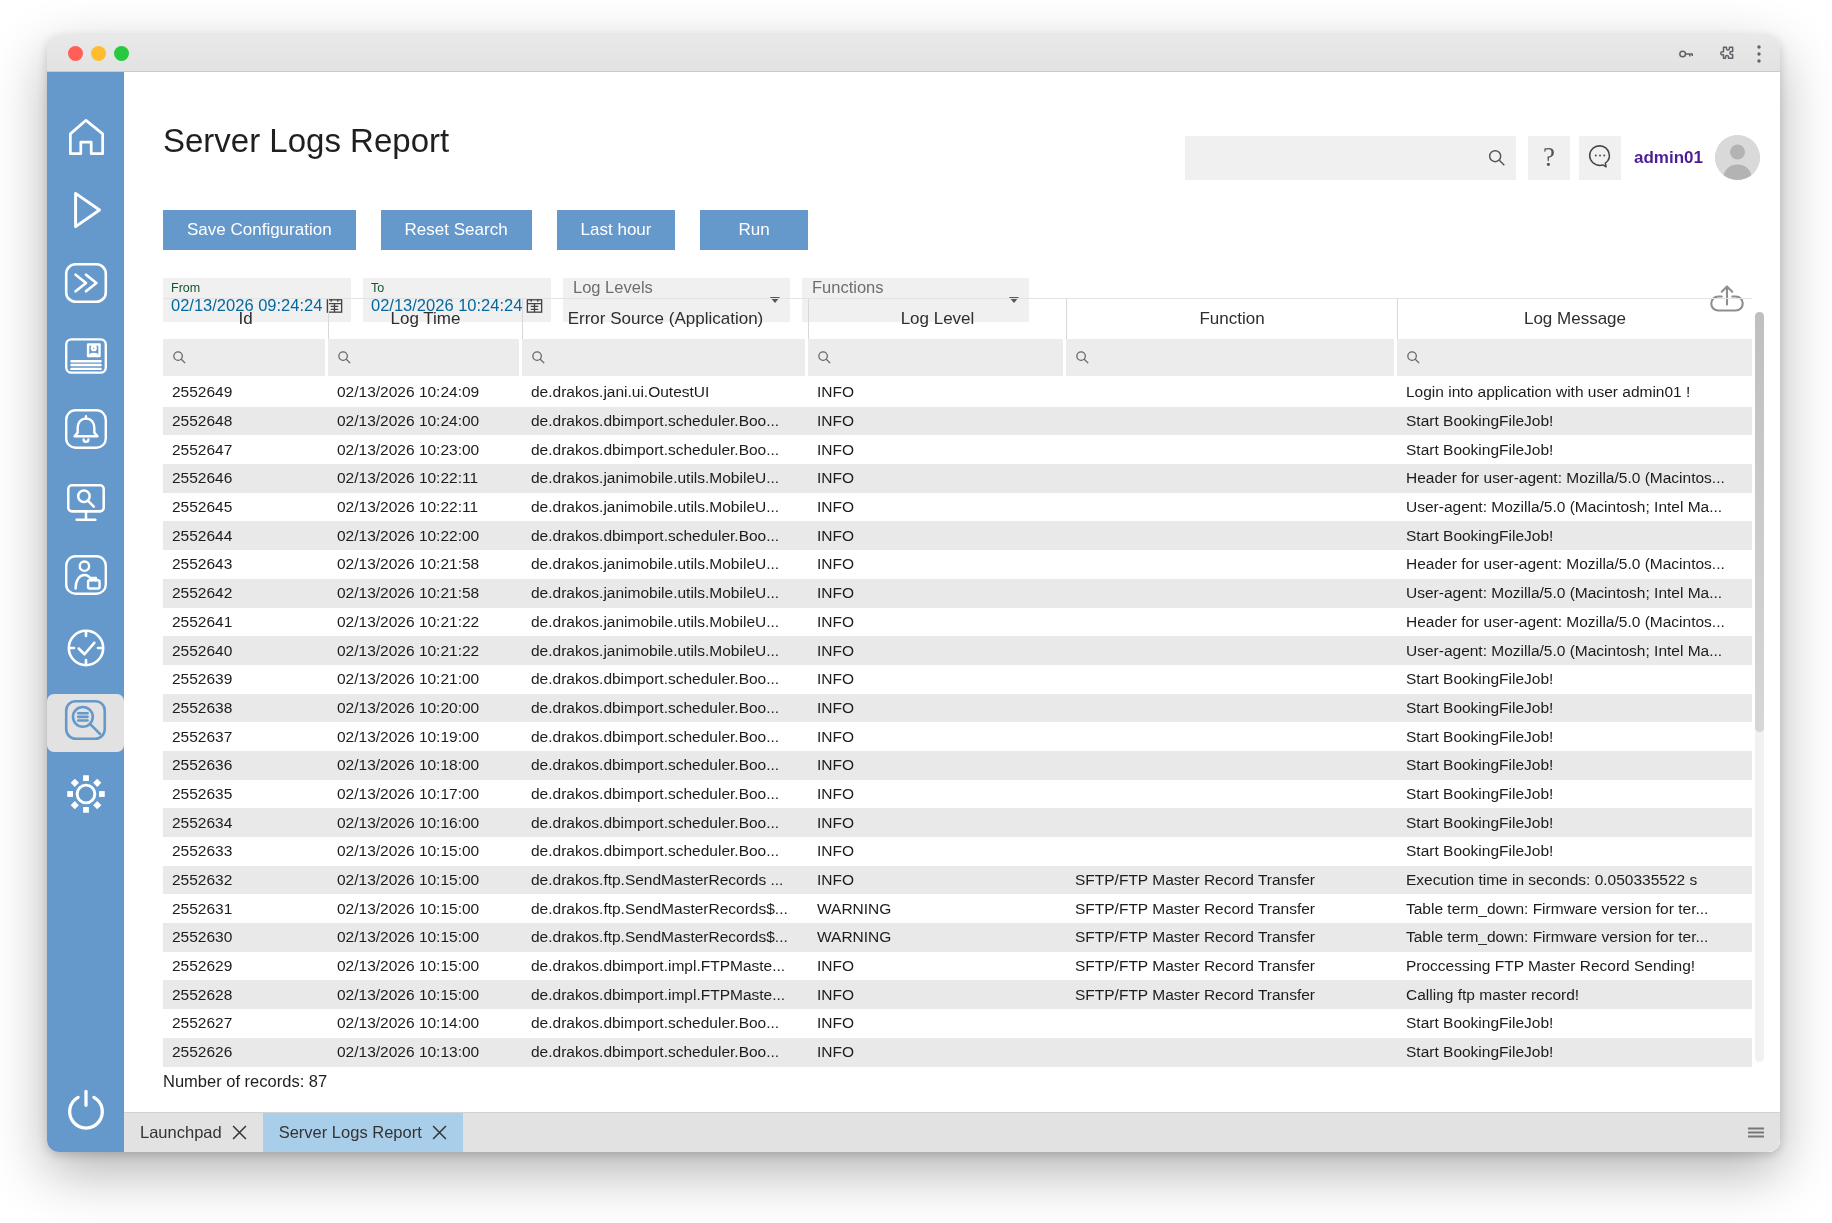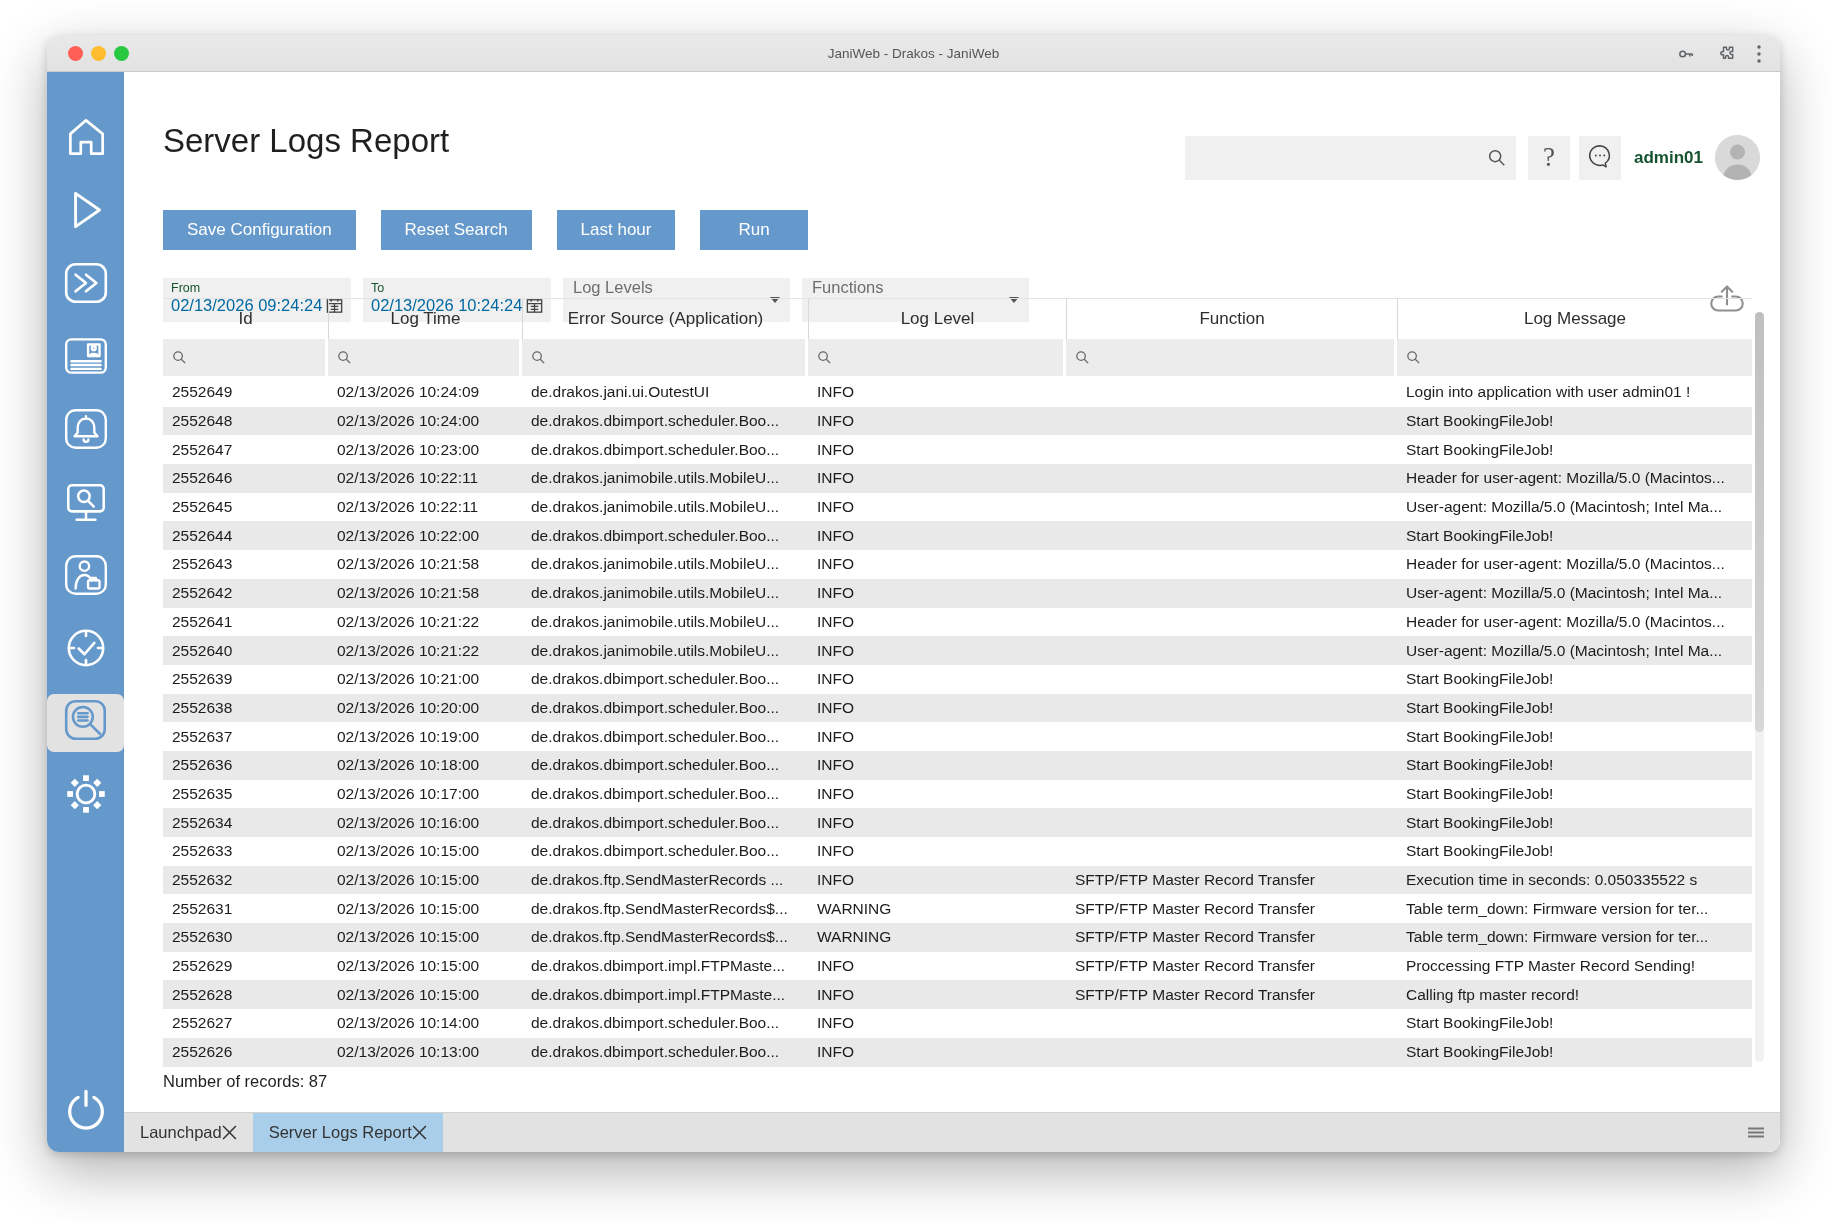--- a/index.html
+++ b/index.html
@@ -36,21 +36,21 @@
   .page-title { position:absolute; left:39px; top:50px; font-size:33px; font-weight:400; color:#1f1f1f; }
 
   .user-cluster { position:absolute; top:63px; right:20px; display:flex; align-items:center; }
   .top-search { position:relative; width:331px; height:44px; background:#f0f0f0; margin-right:12px; }
   .top-search input { position:absolute; inset:0; border:none; background:transparent; padding:0 36px 0 10px;
                       font-size:16px; color:#333; outline:none; }
   .top-search svg { position:absolute; right:8px; top:11px; }
   .icon-tile { width:42px; height:44px; background:#f0f0f0; display:flex; align-items:center; justify-content:center;
                margin-right:9px; cursor:pointer; }
   .help-glyph { font-size:27px; color:#555; font-weight:400; font-family:"Liberation Serif", serif; }
-  .username { font-size:17px; font-weight:700; color:#14532d; margin:0 12px 0 4px; }
+  .username { font-size:17px; font-weight:700; color:#4c1d95; margin:0 12px 0 4px; }
   .avatar { width:45px; height:45px; border-radius:50%; background:#d9d9d9; overflow:hidden; }
 
   
   .btn-row { position:absolute; left:39px; top:138px; display:flex; gap:25px; }
   .btn { background:#6699cb; color:#fff; border:none; font-size:17px; height:40px; padding:0 24px;
          font-family:"Liberation Sans", sans-serif; cursor:pointer; }
 
   
   .filter-row { position:absolute; left:39px; top:206px; display:flex; gap:12px; }
   .date-field { position:relative; width:188px; height:44px; background:#f0f0f0; padding:4px 8px 0 8px; cursor:pointer; }
@@ -80,38 +80,37 @@
           white-space:nowrap; overflow:hidden; }
   .vscroll { position:absolute; right:16px; top:240px; width:9px; height:750px; background:#f1f1f1; border-radius:5px; }
   .vscroll .thumb { position:absolute; left:0; top:0; width:9px; height:420px; border-radius:5px;
                     background:linear-gradient(#bfbfbf,#d7d7d7); }
 
   .record-count { position:absolute; left:39px; top:1000px; font-size:16.5px; color:#1f1f1f; }
 
   
   .tabbar { position:absolute; left:0; right:0; bottom:0; height:40px; background:#e2e2e2;
             border-top:1px solid #d2d2d2; border-radius:0 0 12px 0; display:flex; align-items:stretch; }
-  .tab { display:flex; align-items:center; padding:0 16px; font-size:16.5px; color:#333; cursor:pointer; }
+  .tab { display:flex; align-items:center; gap:10px; padding:0 16px; font-size:16.5px; color:#333; cursor:pointer; }
   .tab.active { background:#a9cee9; }
   .tab svg { display:block; }
   .grip { position:absolute; right:14px; top:12px; cursor:pointer; }
 </style>
 </head>
 <body>
 
 <div class="stage">
   <div class="window">
 
     <div class="titlebar">
       <div class="traffic">
         <span class="tl" style="background:#ff5f57"></span>
         <span class="tl" style="background:#febc2e"></span>
         <span class="tl" style="background:#28c840"></span>
       </div>
-      <div class="win-title">JaniWeb - Drakos - JaniWeb</div>
       <div class="chrome-icons">
         <span>
           <svg width="20" height="20" viewBox="0 0 24 24" fill="none" stroke="#5f6368" stroke-width="1.8">
             <circle cx="8" cy="12" r="3.4"></circle>
               <path d="M11.4 12 H20 M16.5 12 v3 M19.5 12 v2.4"></path>
           </svg>
         </span>
         <span>
           <svg width="20" height="20" viewBox="0 0 24 24" fill="none" stroke="#5f6368" stroke-width="1.8" stroke-linejoin="round">
             <path d="M9 4 h3.5 v1.5 a1.8 1.8 0 0 0 3.6 0 V4 H20 v5 h-1.5 a1.8 1.8 0 0 0 0 3.6 H20 V17 h-5 v-1.5 a1.8 1.8 0 0 0 -3.6 0 V17 H9 v-4 H7.5 a1.8 1.8 0 0 1 0 -3.6 H9 Z"></path>

